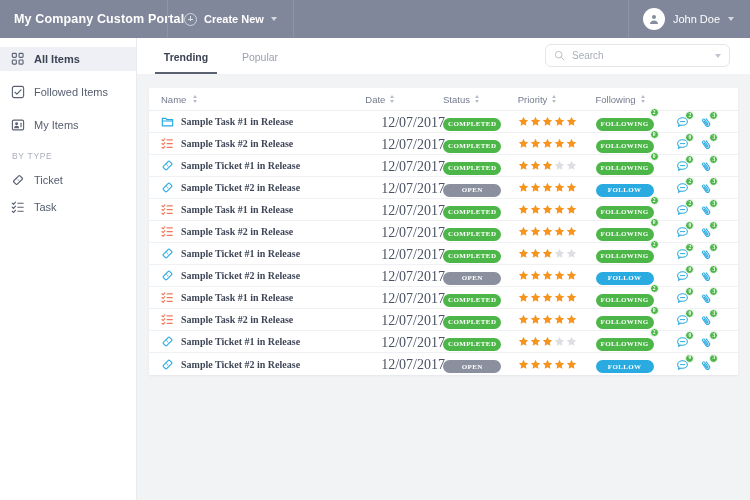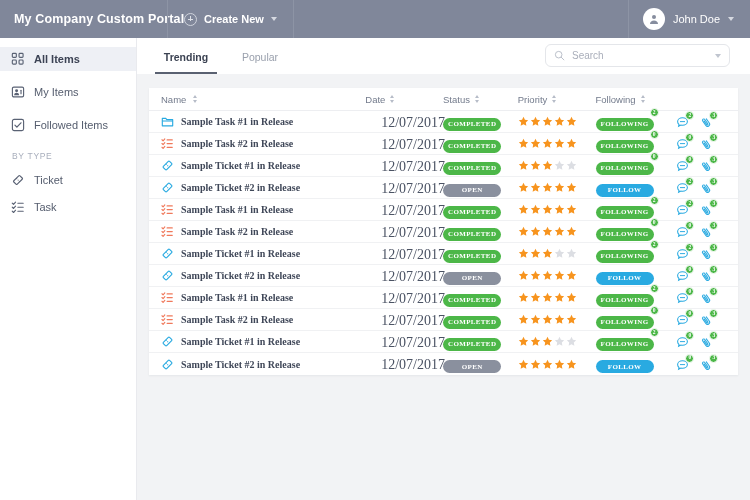--- a/index.html
+++ b/index.html
@@ -191,34 +191,34 @@
         <rect x="1.5" y="1.5" width="4.6" height="4.6" rx="1" fill="none" stroke="#5a6274" stroke-width="1.3"></rect>
         <rect x="9.2" y="1.5" width="4.6" height="4.6" rx="1" fill="none" stroke="#5a6274" stroke-width="1.3"></rect>
         <rect x="1.5" y="9.2" width="4.6" height="4.6" rx="1" fill="none" stroke="#5a6274" stroke-width="1.3"></rect>
         <rect x="9.2" y="9.2" width="4.6" height="4.6" rx="1" fill="none" stroke="#5a6274" stroke-width="1.3"></rect>
       </svg>
       <span>All Items</span>
     </div>
 
     <div class="side-item">
       <svg class="side-icon" viewBox="0 0 16 16">
+        <rect x="1.6" y="1.6" width="12.8" height="12.8" rx="2" fill="none" stroke="#5a6274" stroke-width="1.3"></rect>
+        <path d="M4.5 8.2l2.2 2.3 4.7-5" fill="none" stroke="#5a6274" stroke-width="1.4" stroke-linecap="round" stroke-linejoin="round"></path>
+      </svg>
+      <span>Followed Items</span>
+    </div>
+
+    <div class="side-item">
+      <svg class="side-icon" viewBox="0 0 16 16">
         <rect x="1.6" y="2.4" width="12.8" height="11.2" rx="1.6" fill="none" stroke="#5a6274" stroke-width="1.3"></rect>
         <circle cx="6.4" cy="6.6" r="1.7" fill="#5a6274"></circle>
         <path d="M3.6 11.6c0-1.7 1.3-2.7 2.8-2.7s2.8 1 2.8 2.7z" fill="#5a6274"></path>
         <rect x="10.8" y="5.4" width="1.3" height="5.2" rx="0.6" fill="#5a6274"></rect>
       </svg>
       <span>My Items</span>
-    </div>
-
-    <div class="side-item">
-      <svg class="side-icon" viewBox="0 0 16 16">
-        <rect x="1.6" y="1.6" width="12.8" height="12.8" rx="2" fill="none" stroke="#5a6274" stroke-width="1.3"></rect>
-        <path d="M4.5 8.2l2.2 2.3 4.7-5" fill="none" stroke="#5a6274" stroke-width="1.4" stroke-linecap="round" stroke-linejoin="round"></path>
-      </svg>
-      <span>Followed Items</span>
     </div>
 
     <div class="side-group-label">BY TYPE</div>
 
     <div class="side-item type">
       <svg class="side-icon" viewBox="0 0 16 16">
         <g transform="rotate(-45 8 8)">
           <rect x="3" y="5.2" width="10" height="5.6" rx="1" fill="none" stroke="#5a6274" stroke-width="1.3"></rect>
           <path d="M8 5.2v5.6" stroke="#5a6274" stroke-width="1.1" stroke-dasharray="1.2 1.2"></path>
         </g>

